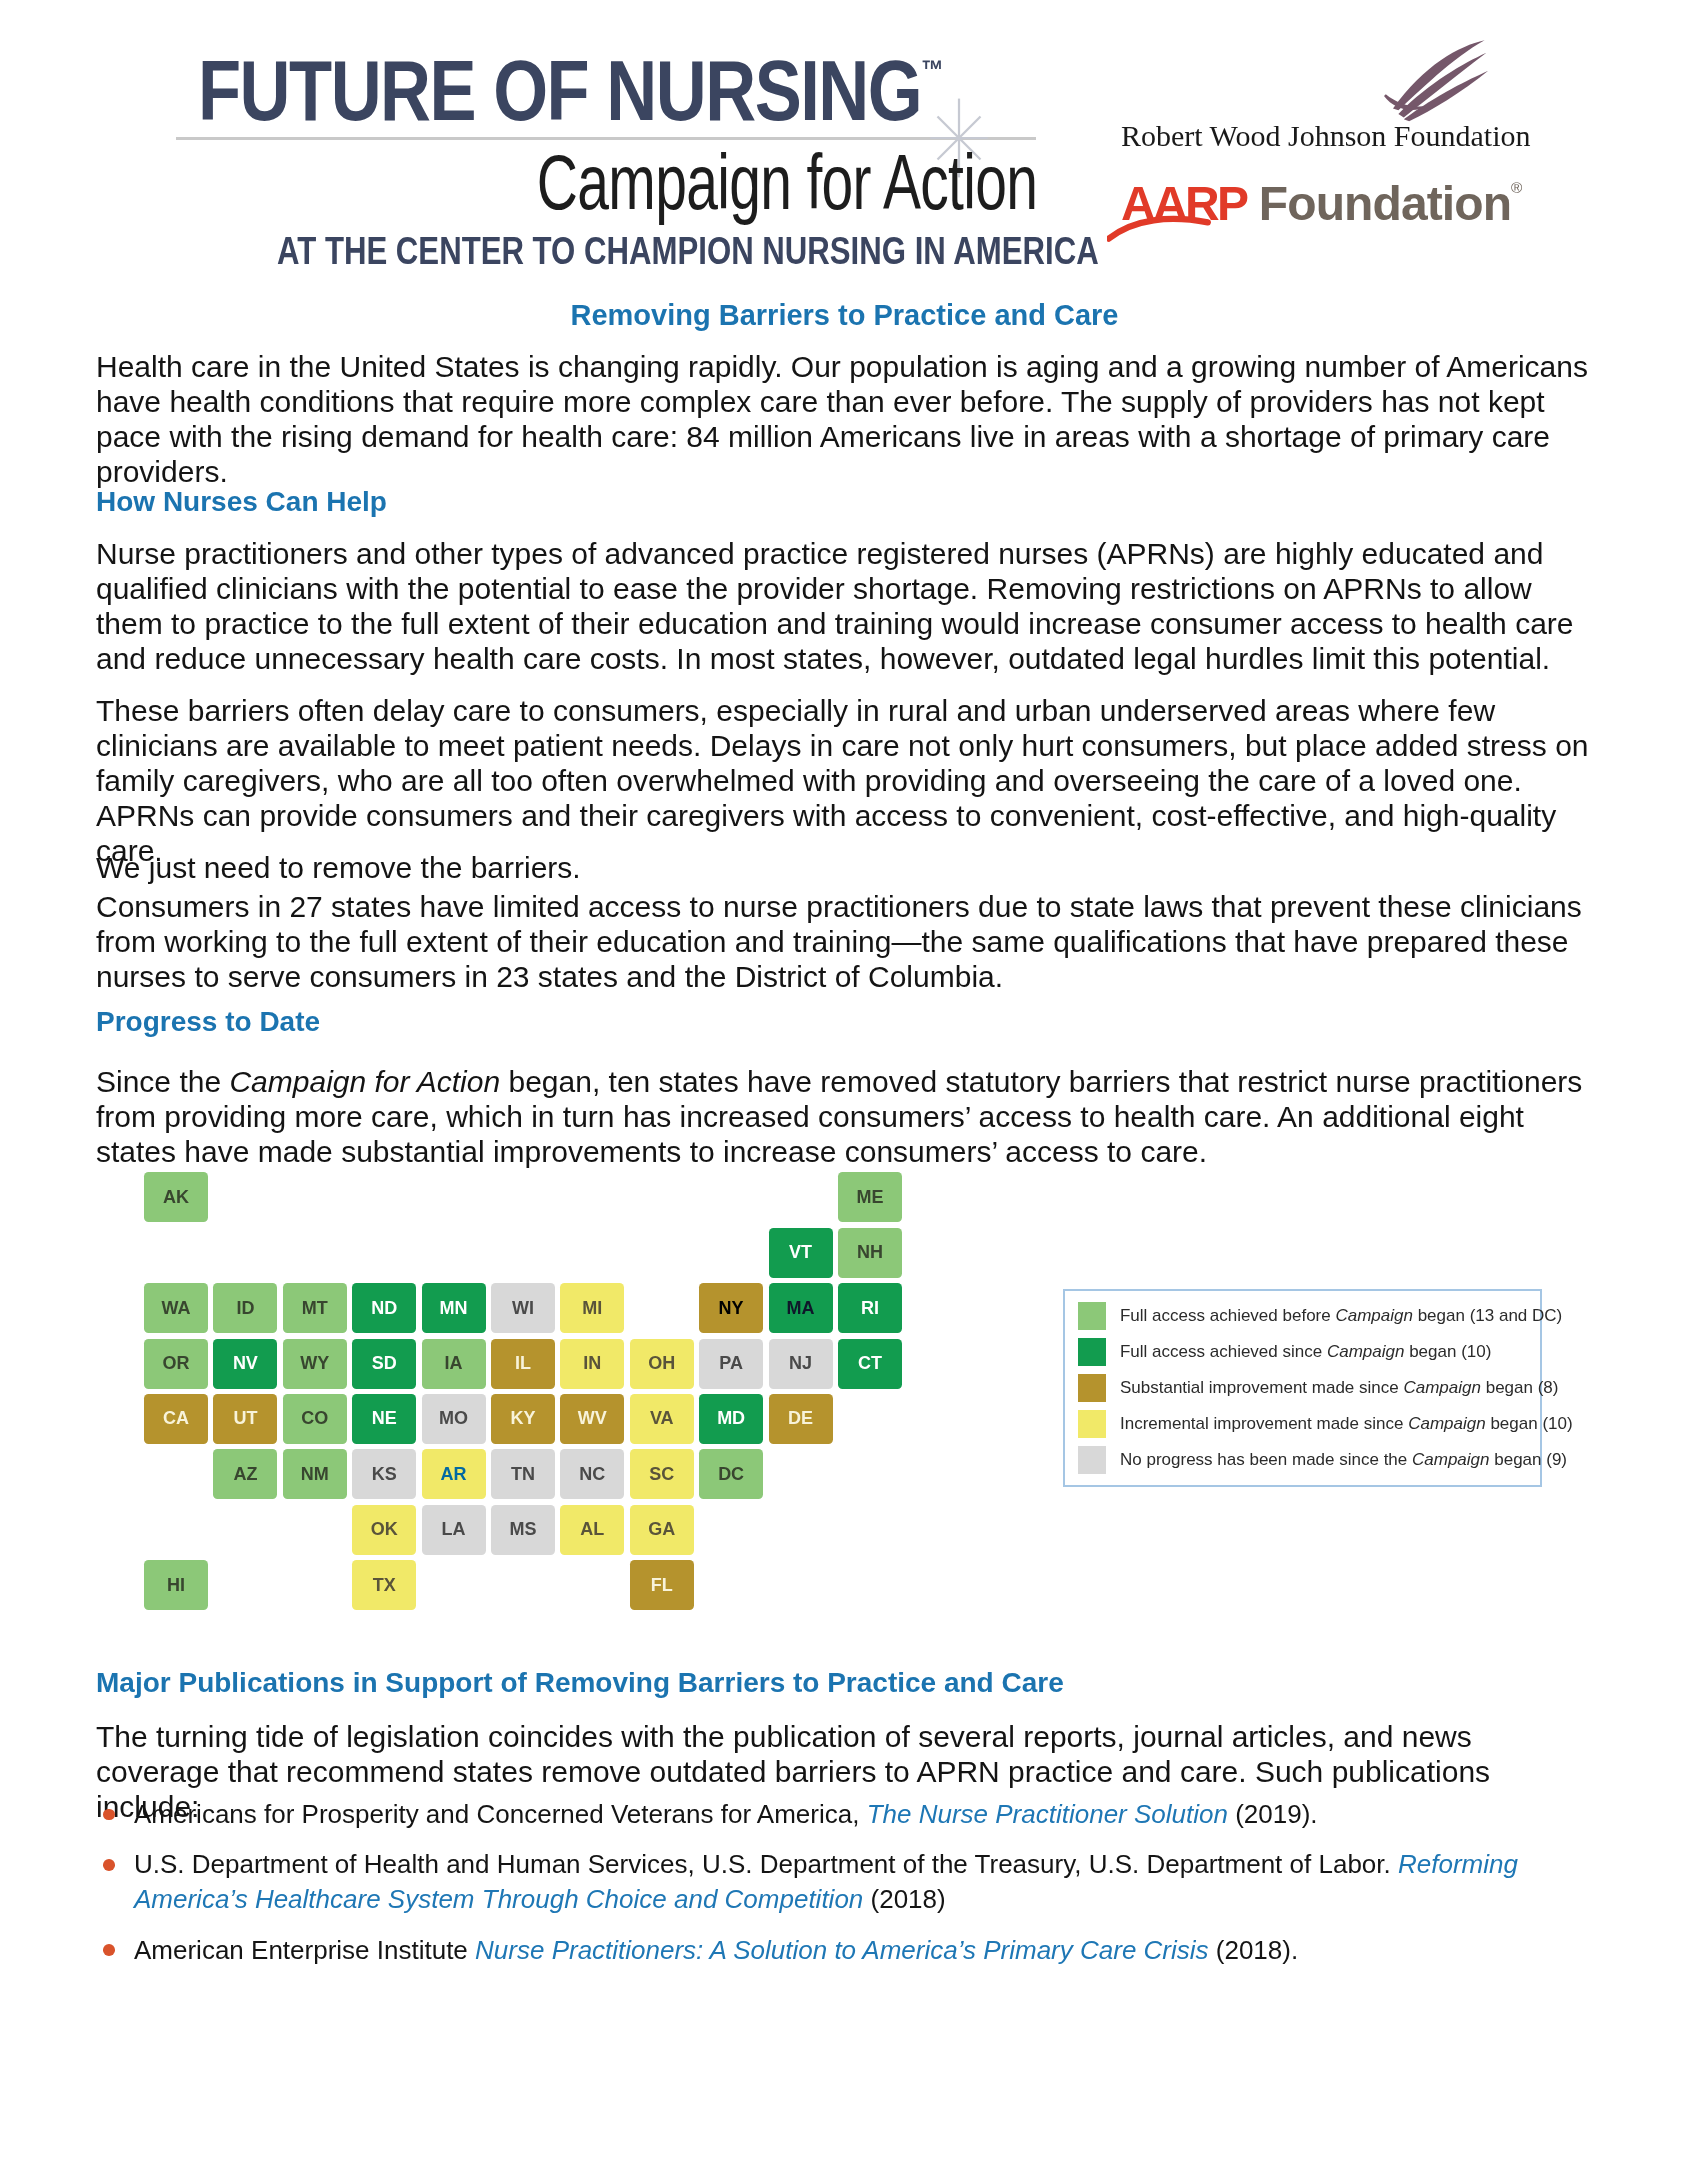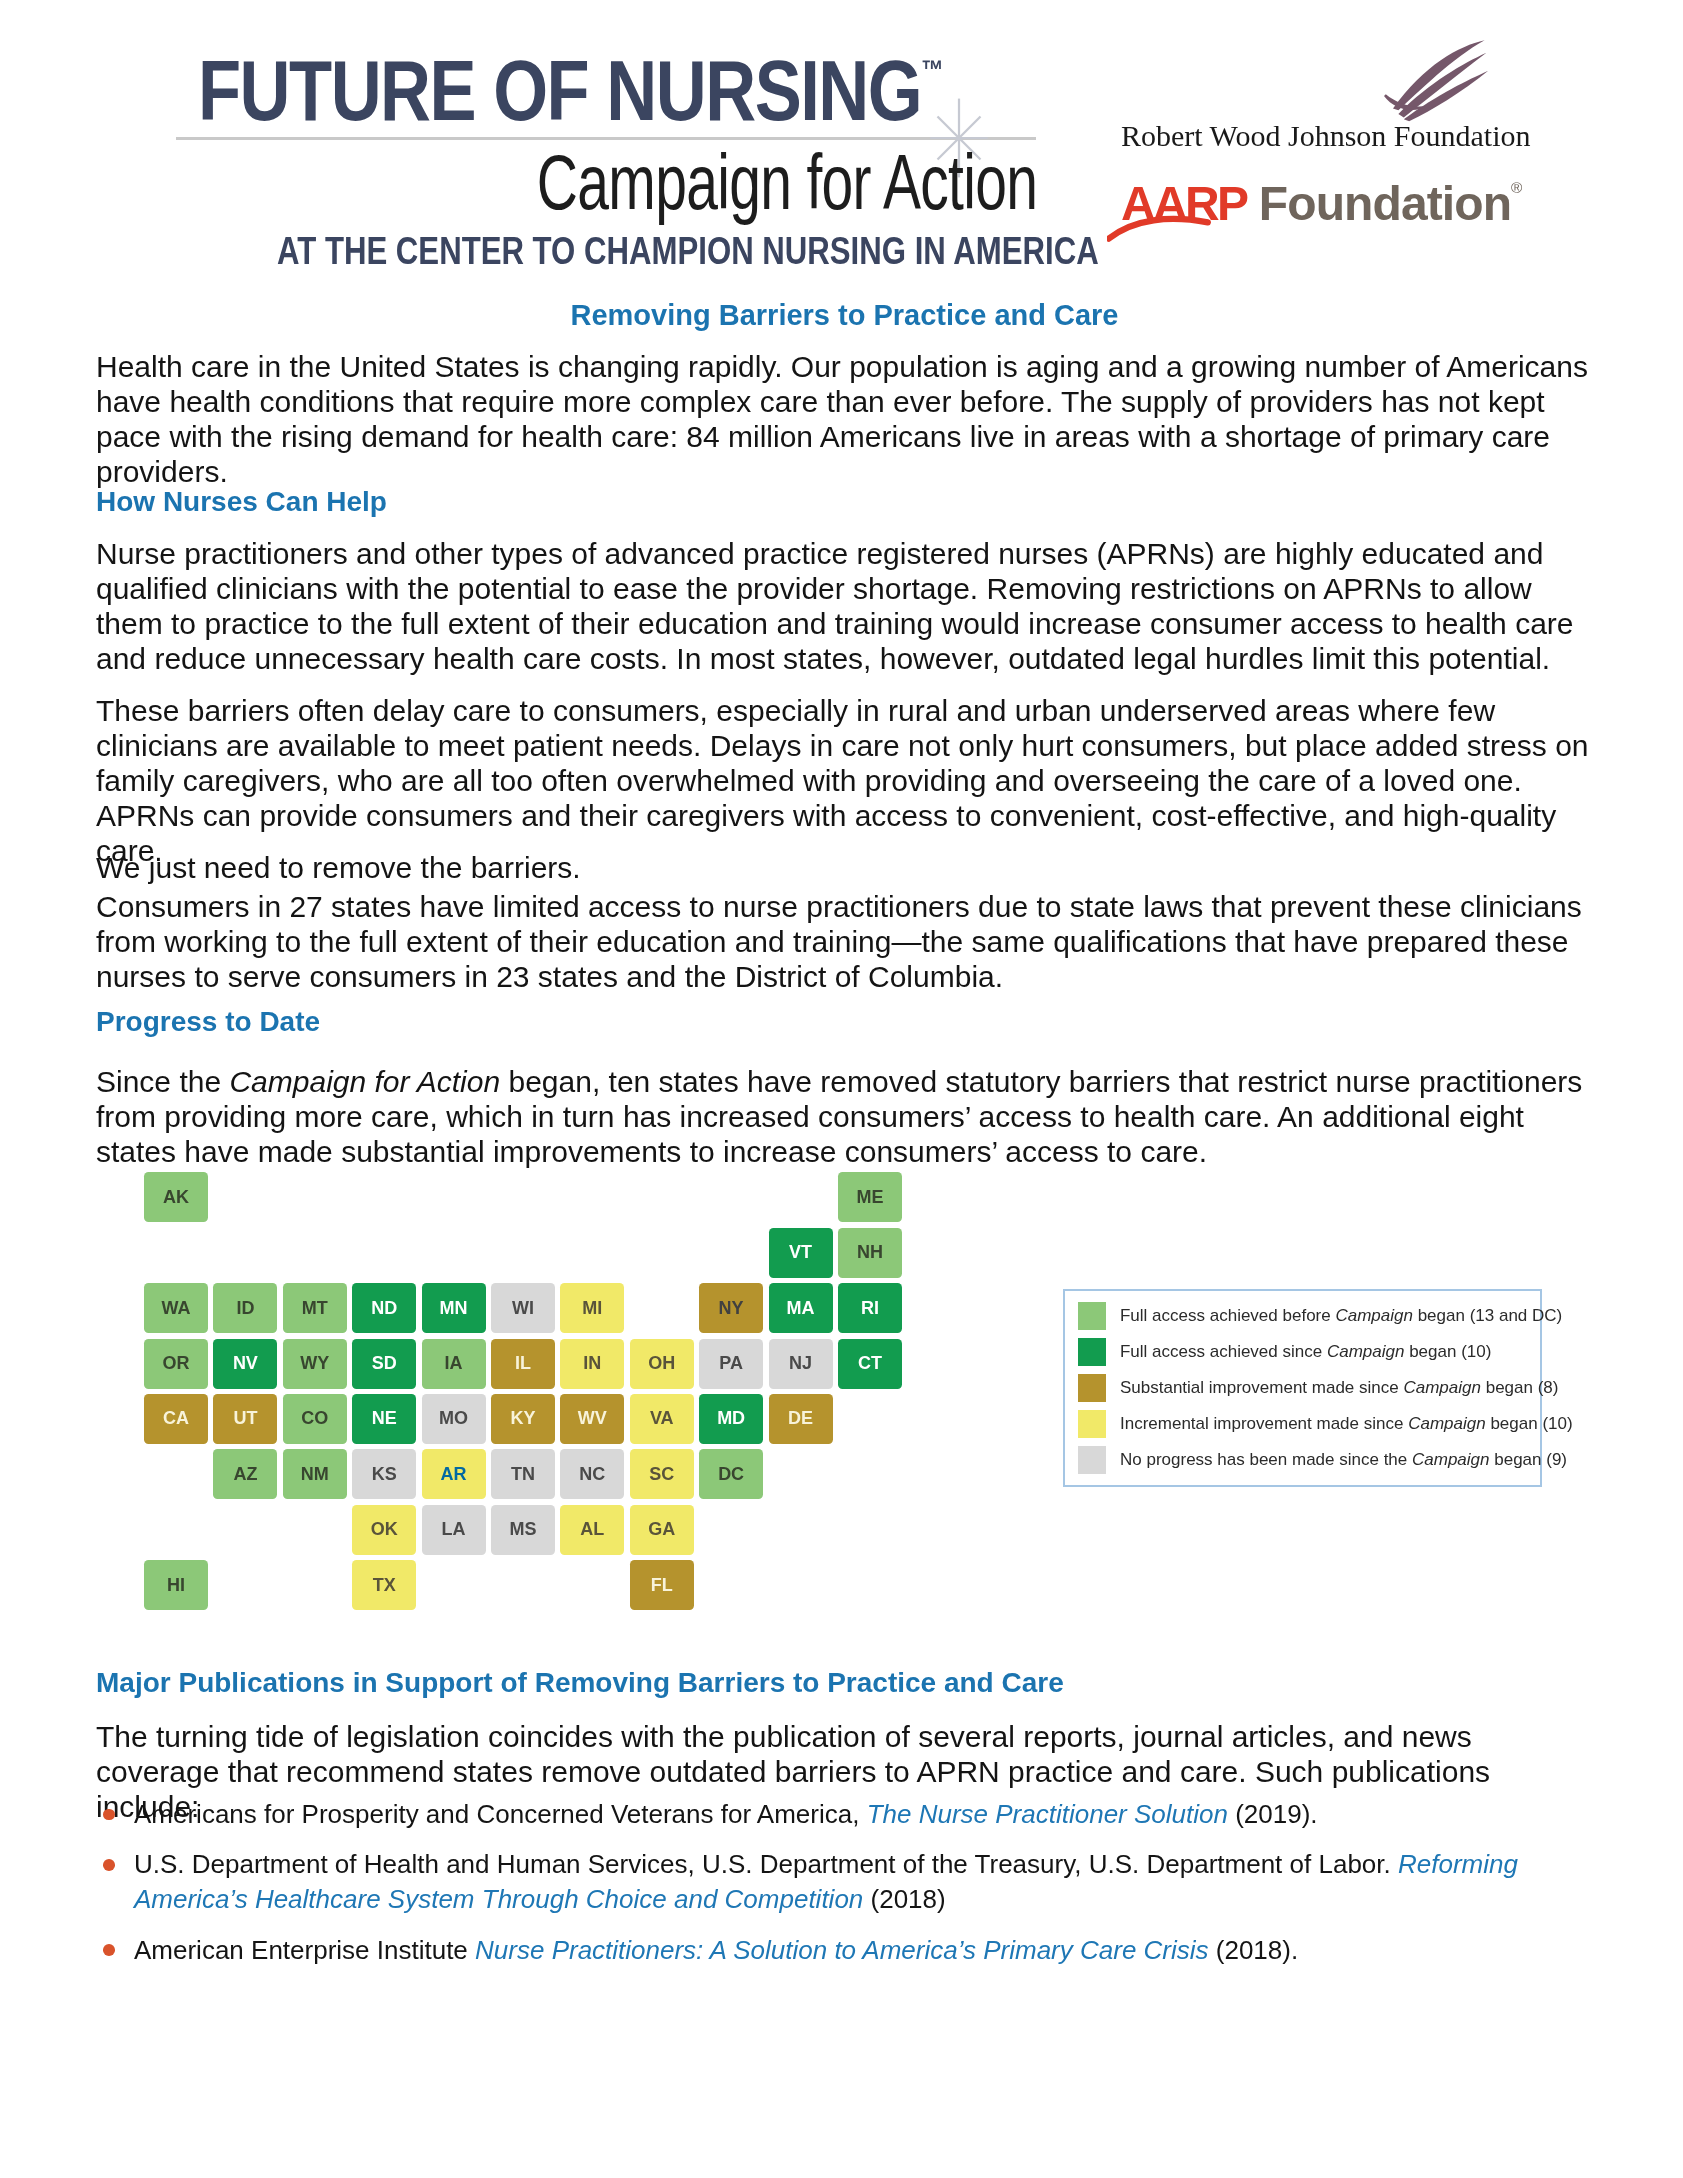--- a/index.html
+++ b/index.html
@@ -137,22 +137,22 @@
         <div class="tile" style="grid-area: 1 / 11; background: rgb(140, 200, 120); color: rgb(56, 70, 47);">ME</div>
         <div class="tile" style="grid-area: 2 / 10; background: rgb(18, 156, 79); color: rgb(255, 255, 255);">VT</div>
         <div class="tile" style="grid-area: 2 / 11; background: rgb(140, 200, 120); color: rgb(56, 70, 47);">NH</div>
         <div class="tile" style="grid-area: 3 / 1; background: rgb(140, 200, 120); color: rgb(56, 70, 47);">WA</div>
         <div class="tile" style="grid-area: 3 / 2; background: rgb(140, 200, 120); color: rgb(56, 70, 47);">ID</div>
         <div class="tile" style="grid-area: 3 / 3; background: rgb(140, 200, 120); color: rgb(56, 70, 47);">MT</div>
         <div class="tile" style="grid-area: 3 / 4; background: rgb(18, 156, 79); color: rgb(255, 255, 255);">ND</div>
         <div class="tile" style="grid-area: 3 / 5; background: rgb(18, 156, 79); color: rgb(255, 255, 255);">MN</div>
         <div class="tile" style="grid-area: 3 / 6; background: rgb(216, 216, 216); color: rgb(74, 74, 74);">WI</div>
         <div class="tile" style="grid-area: 3 / 7; background: rgb(241, 233, 104); color: rgb(90, 84, 58);">MI</div>
-        <div class="tile" style="grid-area: 3 / 9; background: rgb(181, 147, 45); color: #404040;">NY</div>
-        <div class="tile" style="grid-area: 3 / 10; background: rgb(18, 156, 79); color: #ffffff;">MA</div>
+        <div class="tile" style="grid-area: 3 / 9; background: rgb(181, 147, 45); color: #000000;">NY</div>
+        <div class="tile" style="grid-area: 3 / 10; background: rgb(18, 156, 79); color: #0f172a;">MA</div>
         <div class="tile" style="grid-area: 3 / 11; background: rgb(18, 156, 79); color: rgb(255, 255, 255);">RI</div>
         <div class="tile" style="grid-area: 4 / 1; background: rgb(140, 200, 120); color: rgb(56, 70, 47);">OR</div>
         <div class="tile" style="grid-area: 4 / 2; background: rgb(18, 156, 79); color: rgb(255, 255, 255);">NV</div>
         <div class="tile" style="grid-area: 4 / 3; background: rgb(140, 200, 120); color: rgb(56, 70, 47);">WY</div>
         <div class="tile" style="grid-area: 4 / 4; background: rgb(18, 156, 79); color: rgb(255, 255, 255);">SD</div>
         <div class="tile" style="grid-area: 4 / 5; background: rgb(140, 200, 120); color: rgb(56, 70, 47);">IA</div>
         <div class="tile" style="grid-area: 4 / 6; background: rgb(181, 147, 45); color: rgb(248, 243, 218);">IL</div>
         <div class="tile" style="grid-area: 4 / 7; background: rgb(241, 233, 104); color: rgb(90, 84, 58);">IN</div>
         <div class="tile" style="grid-area: 4 / 8; background: rgb(241, 233, 104); color: rgb(90, 84, 58);">OH</div>
         <div class="tile" style="grid-area: 4 / 9; background: rgb(216, 216, 216); color: rgb(74, 74, 74);">PA</div>

